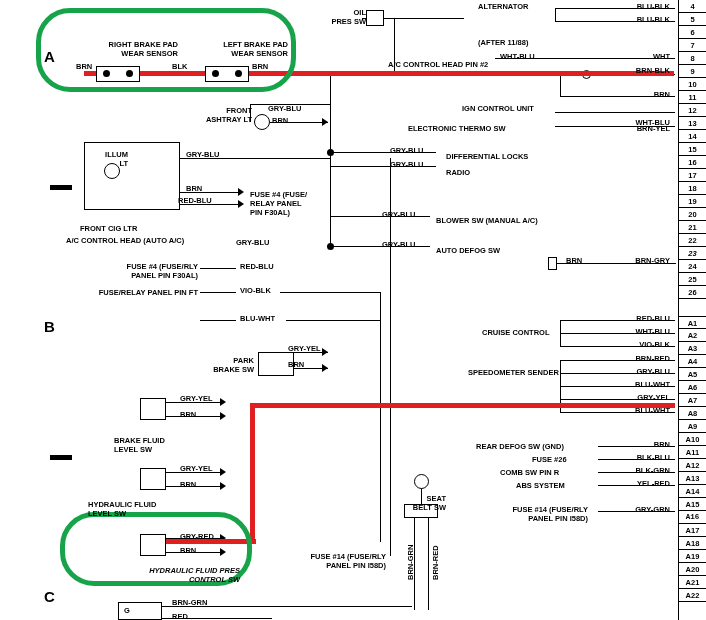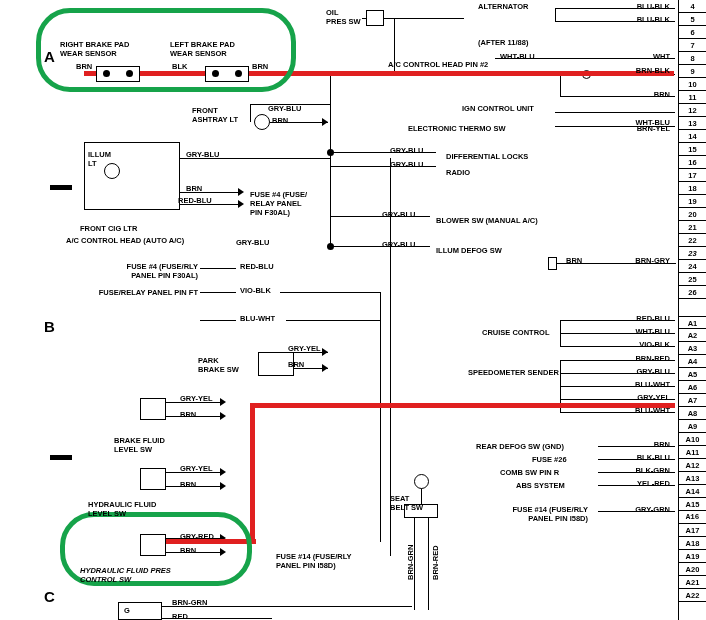--- a/index.html
+++ b/index.html
@@ -1,20 +1,20 @@
 <!DOCTYPE html>
 <html><head>
 <meta charset="utf-8">
 <style>
   html,body{margin:0;padding:0;background:#ffffff;}
   body{font-family:"Liberation Sans", sans-serif;}
   #root{position:relative;width:706px;height:620px;overflow:hidden;background:#ffffff;}
   .lbl{position:absolute;font-size:7.5px;line-height:9px;color:#000;white-space:pre;letter-spacing:0px;font-weight:bold;}
   .lbl.r{text-align:right;}
-  .lbl.c{text-align:left;}
+  .lbl.c{text-align:right;}
   .sect{position:absolute;font-size:15px;font-weight:bold;color:#000;}
   .wire{position:absolute;background:#000;}
   .hw{height:1px;}
   .vw{width:1px;}
   .red{position:absolute;background:#e02020;}
   .redh{height:5px;}
   .redv{width:5px;}
   .ring{position:absolute;border:5px solid #16a34a;border-radius:34px;box-sizing:border-box;}
   .dash{position:absolute;background:#000;height:5px;}
   
@@ -252,21 +252,21 @@
   <div class="lbl" style="left:250px;top:190px;">FUSE #4 (FUSE/
 RELAY PANEL
 PIN F30AL)</div>
 
   <div class="lbl" style="left:80px;top:224px;">FRONT CIG LTR</div>
   <div class="lbl" style="left:66px;top:236px;">A/C CONTROL HEAD (AUTO A/C)</div>
   <div class="lbl" style="left:382px;top:210px;">GRY-BLU</div>
   <div class="lbl" style="left:436px;top:216px;">BLOWER SW (MANUAL A/C)</div>
   <div class="lbl" style="left:236px;top:238px;">GRY-BLU</div>
   <div class="lbl" style="left:382px;top:240px;">GRY-BLU</div>
-  <div class="lbl" style="left:436px;top:246px;">ILLUM DEFOG SW</div>
+  <div class="lbl" style="left:436px;top:246px;">AUTO DEFOG SW</div>
   <div class="lbl" style="left:566px;top:256px;">BRN</div>
   <div class="lbl r" style="left:560px;top:256px;width:110px;">BRN-GRY</div>
 
   <div class="lbl r" style="left:100px;top:262px;width:98px;">FUSE #4 (FUSE/RLY
 PANEL PIN F30AL)</div>
   <div class="lbl" style="left:240px;top:262px;">RED-BLU</div>
   <div class="lbl r" style="left:86px;top:288px;width:112px;">FUSE/RELAY PANEL PIN FT</div>
   <div class="lbl" style="left:240px;top:286px;">VIO-BLK</div>
   <div class="lbl" style="left:240px;top:314px;">BLU-WHT</div>
 

